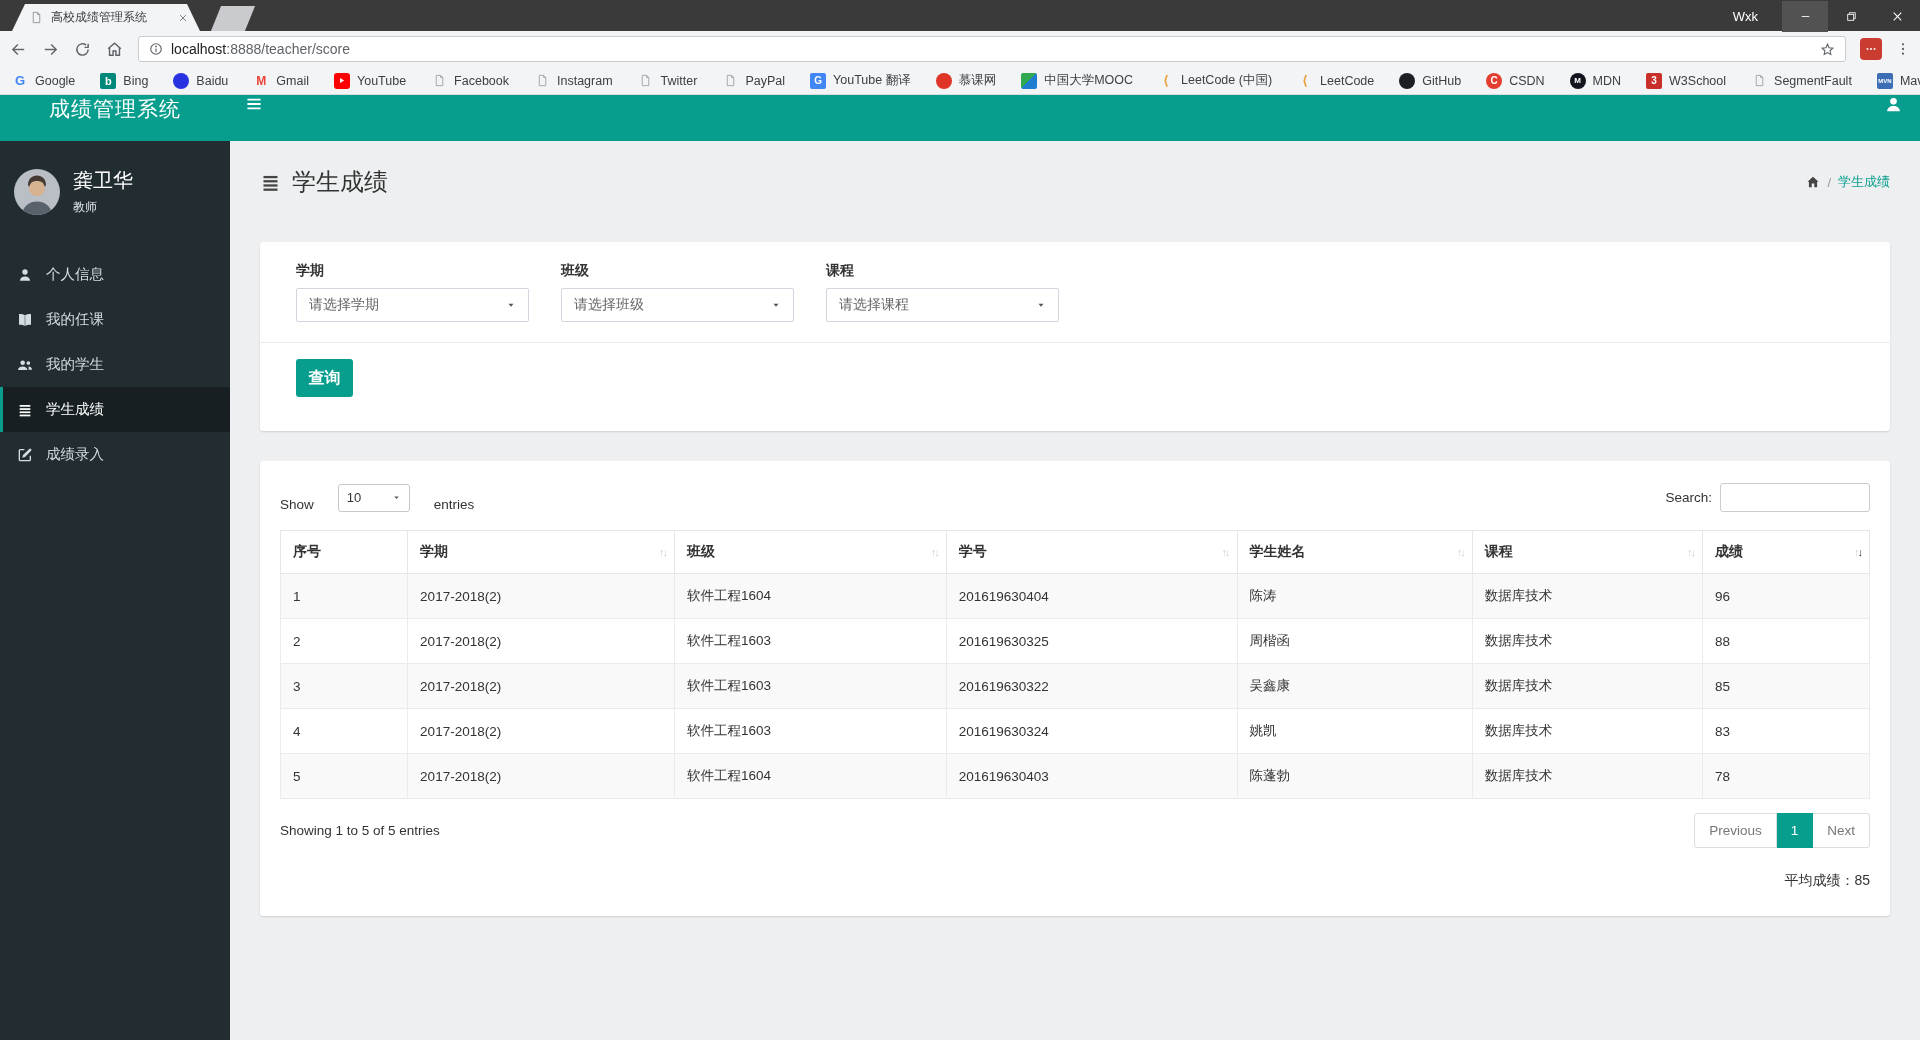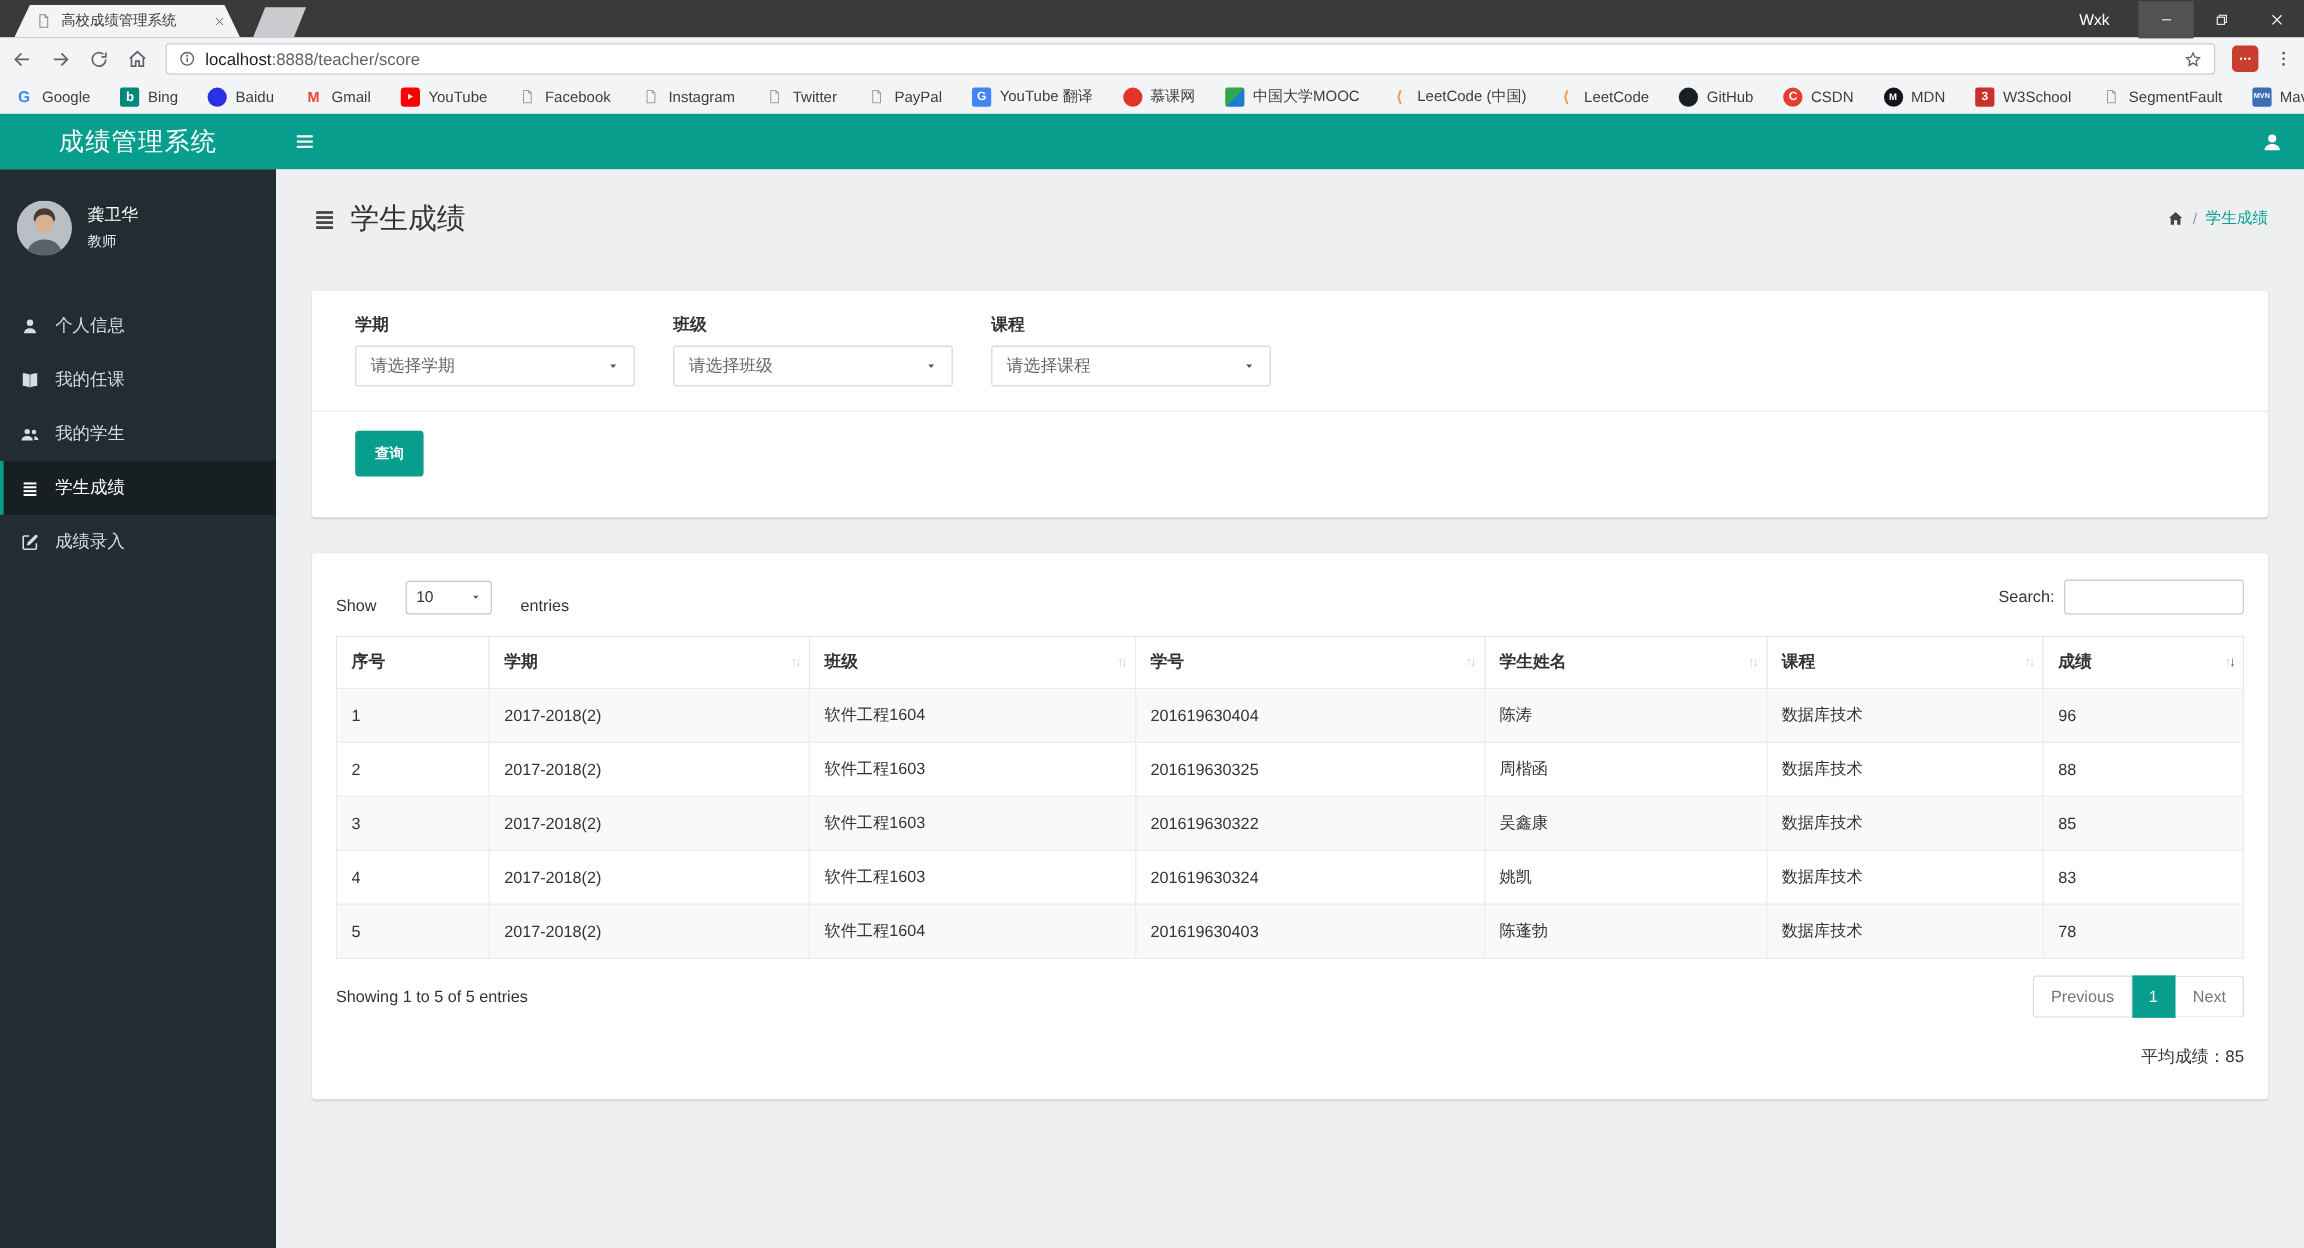--- a/index.html
+++ b/index.html
@@ -55,33 +55,33 @@
   .fav-imooc{background:#e03426;border-radius:50%}
   .fav-mooc{background:linear-gradient(135deg,#2fa84f 50%,#1d7dd0 50%);border-radius:2px}
   .fav-leetcode{color:#e8a33d;font-size:13px}
   .fav-github{background:#1b1f23;border-radius:50%}
   .fav-csdn{background:#e33e30;color:#fff;border-radius:50%;font-size:10px}
   .fav-mdn{background:#14141f;color:#fff;border-radius:50%;font-size:8px}
   .fav-w3school{background:#c9302c;color:#fff;border-radius:2px;font-size:10px}
   .fav-maven{background:#3d6eb5;color:#fff;border-radius:2px;font-size:6px}
 
   
-  .appheader{height:46px;background:var(--teal);display:flex;align-items:center}
+  .appheader{height:46px;background:var(--teal);display:flex;align-items:flex-start}
   .logo{width:230px;display:flex;align-items:center;justify-content:center;color:#fff;font-size:21px;letter-spacing:1px}
   .sidebar-toggle{width:48px;display:flex;align-items:center;justify-content:center;color:#fff}
   .sidebar-toggle svg{width:18px;height:18px}
   .header-right{margin-left:auto;display:flex}
   .header-user-btn{width:54px;display:flex;align-items:center;justify-content:center;color:#fff}
   .header-user-btn svg{width:19px;height:19px}
 
   
   .sidebar{position:absolute;left:0;top:141px;bottom:0;width:230px;background:var(--sidebar)}
   .user-panel{display:flex;gap:13px;align-items:center;padding:26px 14px 18px}
   .avatar{width:46px;height:46px;border-radius:50%;overflow:hidden;flex:none}
-  .user-name{color:#fff;font-size:14px;margin-bottom:5px}
+  .user-name{color:#fff;font-size:20px;margin-bottom:5px}
   .user-role{color:#e2e8eb;font-size:12px}
   .nav{margin-top:18px}
   .nav-item{height:45px;display:flex;align-items:center;gap:13px;padding:0 14px;border-left:3px solid transparent;color:#d4dde1;font-size:14.5px}
   .nav-item svg{width:16px;height:16px;flex:none}
   .nav-item.active{background:var(--sidebar-active);border-left-color:var(--teal);color:#fff}
 
   
   .content{margin-left:230px;height:899px}
   .content-header{display:flex;justify-content:space-between;align-items:center;padding:25px 30px 0}
   .page-title{display:flex;align-items:center;gap:11px;font-size:24px;color:#333}
@@ -91,21 +91,21 @@
   .crumb-current{color:var(--teal)}
 
   .card{background:#fff;margin:0 30px;border-radius:3px;box-shadow:0 1px 2px rgba(0,0,0,.13)}
   .filter-card{margin-top:44px;padding:20px 36px 34px}
   .filter-row{display:flex;gap:32px}
   .filter-group{width:233px}
   .filter-label{font-size:14px;font-weight:bold;color:#333;margin-bottom:8px}
   .select{height:34px;border:1px solid #d2d6de;border-radius:2px;display:flex;align-items:center;justify-content:space-between;padding:0 12px;font-size:14px;color:#666;background:#fff}
   .select .caret svg{width:10px;height:10px;color:#555}
   .filter-divider{border:none;border-top:1px solid #ececec;margin:20px -36px 16px}
-  .btn-query{width:57px;height:38px;background:var(--teal);color:#fff;font-size:12px;font-weight:bold;border:none;border-radius:3px;display:flex;align-items:center;justify-content:center}
+  .btn-query{width:57px;height:38px;background:var(--teal);color:#fff;font-size:16px;font-weight:bold;border:none;border-radius:3px;display:flex;align-items:center;justify-content:center}
 
   .table-card{margin-top:30px;padding:22px 20px 26px}
   .dt-controls{display:flex;justify-content:space-between;align-items:center;margin-bottom:18px;font-size:13.5px;color:#333}
   .dt-length{display:flex;align-items:flex-end;gap:24px}
   .select-sm{width:72px;height:28px;border:1px solid #c8c8c8;border-radius:3px;display:flex;align-items:center;justify-content:space-between;padding:0 8px;font-size:13px;color:#333;background:#fff}
   .select-sm .caret svg{width:9px;height:9px;color:#555}
   .dt-search{display:flex;align-items:center;gap:8px}
   .dt-search input{width:150px;height:29px;border:1px solid #ccc;border-radius:3px;padding:0 8px;font-size:13px;outline:none}
 
   table.dt{width:100%;border-collapse:collapse;table-layout:fixed}

